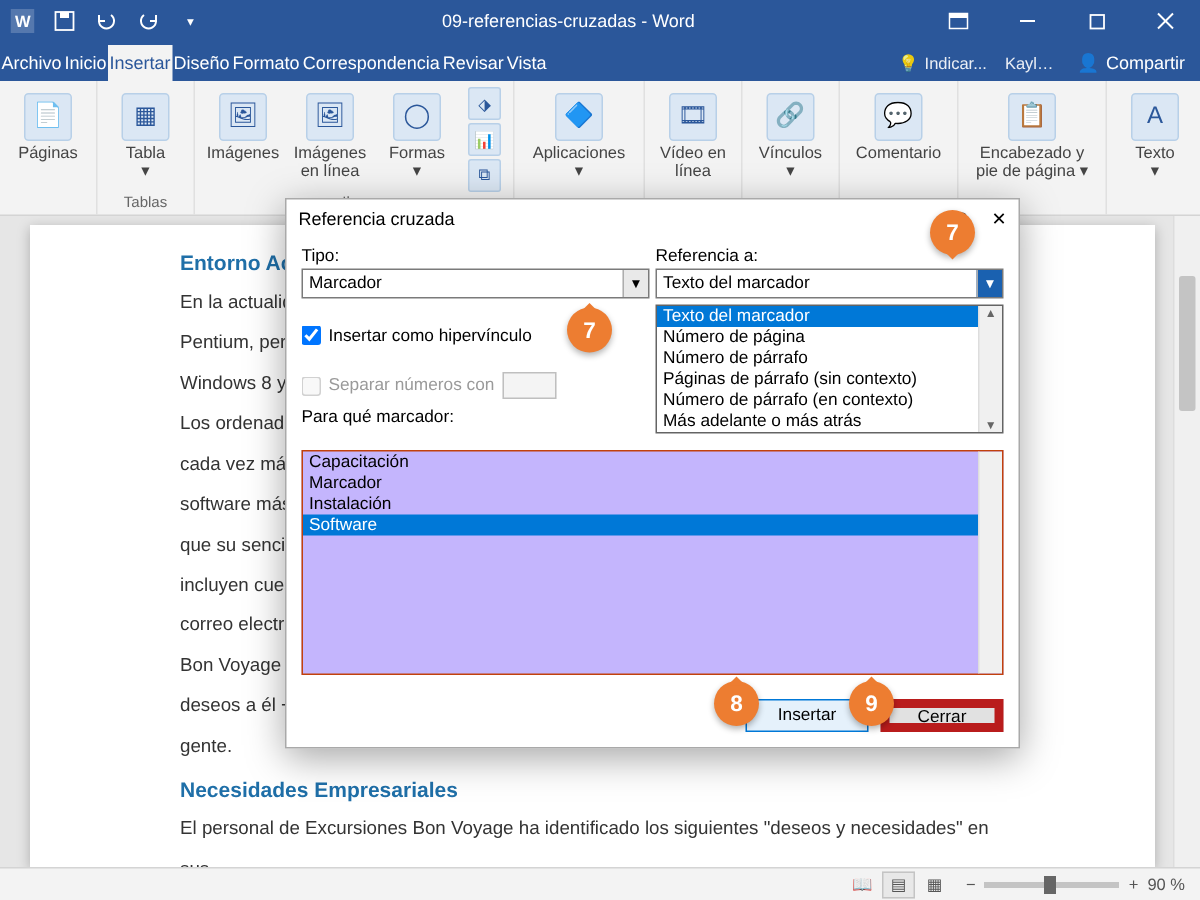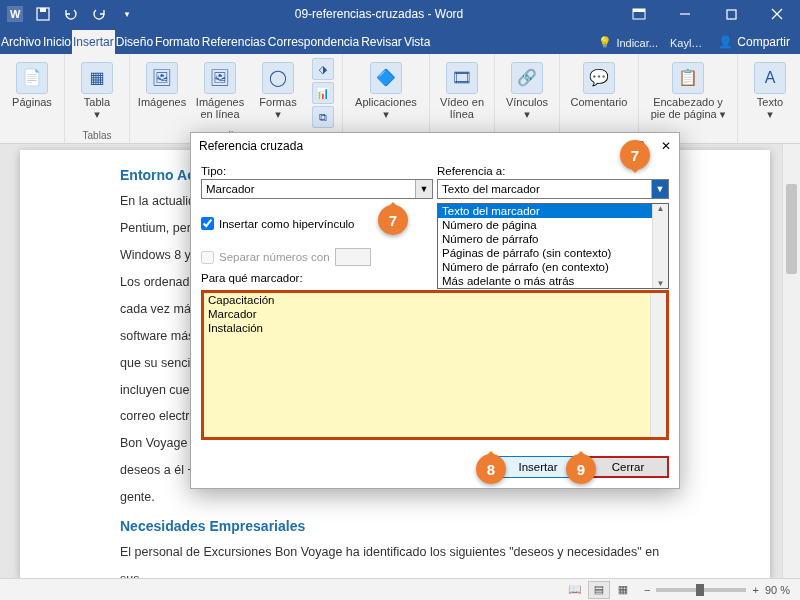--- a/index.html
+++ b/index.html
@@ -48,30 +48,30 @@
   .dlg-row { display:flex; gap:4px; }
   .dlg-col { flex:1; position:relative; }
   .dlg-col label { display:block; margin-bottom:2px; }
   .combo { display:flex; border:1px solid #7a7a7a; height:20px; background:#fff; }
   .combo input { flex:1; border:none; padding:0 4px; font-size:11.5px; outline:none; }
   .combo .drop { width:17px; background:#e9e9e9; border-left:1px solid #adadad; display:flex; align-items:center; justify-content:center; font-size:9px; }
   .chk { display:flex; align-items:center; gap:5px; margin-top:18px; }
   .chk input { width:13px; height:13px; }
   .chk.disabled { color:#9a9a9a; }
   .sep-input { width:36px; height:18px; border:1px solid #bfbfbf; background:#f4f4f4; }
-  .listbox { border:3px solid #c2410c; height:150px; background:#fef9c3; margin-top:4px; font-size:11.5px; overflow:hidden; position:relative; }
+  .listbox { border:1px solid #c2410c; height:150px; background:#c4b5fd; margin-top:14px; font-size:11.5px; overflow:hidden; position:relative; }
   .listbox .li { padding:1px 4px; }
   .listbox .li.sel { background:#0078d7; color:#fff; }
   .listbox .vsb { position:absolute; top:0; right:0; bottom:0; width:16px; background:#f0f0f0; border-left:1px solid #ddd; }
   .droplist { position:absolute; top:38px; left:0; right:0; border:1px solid #646464; background:#fff; z-index:5; }
   .droplist .li { padding:1px 4px; font-size:11.5px; }
   .droplist .li.sel { background:#0078d7; color:#fff; }
   .droplist .vsb { position:absolute; top:0; right:0; bottom:0; width:16px; background:#f0f0f0; border-left:1px solid #ddd; display:flex; flex-direction:column; align-items:center; justify-content:space-between; font-size:8px; color:#666; }
   .dlg-buttons { display:flex; gap:8px; justify-content:flex-end; padding:6px 10px 10px; }
-  .dlg-buttons button { width:82px; height:22px; font-size:11.5px; background:#e1e1e1; border:2px solid #b91c1c; }
+  .dlg-buttons button { width:82px; height:22px; font-size:11.5px; background:#e1e1e1; border:6px solid #b91c1c; }
   .dlg-buttons button.primary { border:1px solid #0078d7; background:#e5f1fb; }
 
   
   .callout { position:absolute; width:30px; height:30px; border-radius:50%; background:#ed7d31; color:#fff; font-weight:bold; font-size:15px; display:flex; align-items:center; justify-content:center; box-shadow:0 2px 4px rgba(0,0,0,0.3); }
   .callout::before { content:""; position:absolute; top:-9px; left:50%; transform:translateX(-50%); border:6px solid transparent; border-bottom-color:#ed7d31; }
   .callout.down::before { top:auto; bottom:-9px; border-bottom-color:transparent; border-top-color:#ed7d31; }
 
   
   .status { position:absolute; bottom:0; left:0; right:0; height:22px; background:#f3f3f3; border-top:1px solid #d4d4d4; display:flex; align-items:center; justify-content:flex-end; font-size:11px; color:#555; gap:10px; padding:0 10px; }
   .status .views { display:flex; gap:2px; }
@@ -138,21 +138,20 @@
       </div>
   </div>
 </div>
 
 <div class="ribbon-tabs">
   <div class="tab">Archivo</div>
   <div class="tab">Inicio</div>
   <div class="tab active">Insertar</div>
   <div class="tab">Diseño</div>
   <div class="tab">Formato</div>
-  <div class="tab">Referencias</div>
   <div class="tab">Correspondencia</div>
   <div class="tab">Revisar</div>
   <div class="tab">Vista</div>
   <div class="spacer"></div>
   <div class="tell">
       <span>💡</span>
       <span>Indicar...</span>
     </div>
   <div class="tell">Kayl…</div>
   <div class="share">
@@ -353,20 +352,21 @@
               <span>▲</span>
               <span>▼</span>
             </div>
         </div>
       </div>
     </div>
     <div class="listbox">
       <div class="li">Capacitación</div>
       <div class="li">Marcador</div>
       <div class="li">Instalación</div>
+      <div class="li sel">Software</div>
       <div class="vsb"></div>
     </div>
   </div>
   <div class="dlg-buttons">
     <button class="primary">Insertar</button>
     <button>Cerrar</button>
   </div>
 </div>
 
 <div class="callout down" style="top:140px; left:620px;">7</div>

